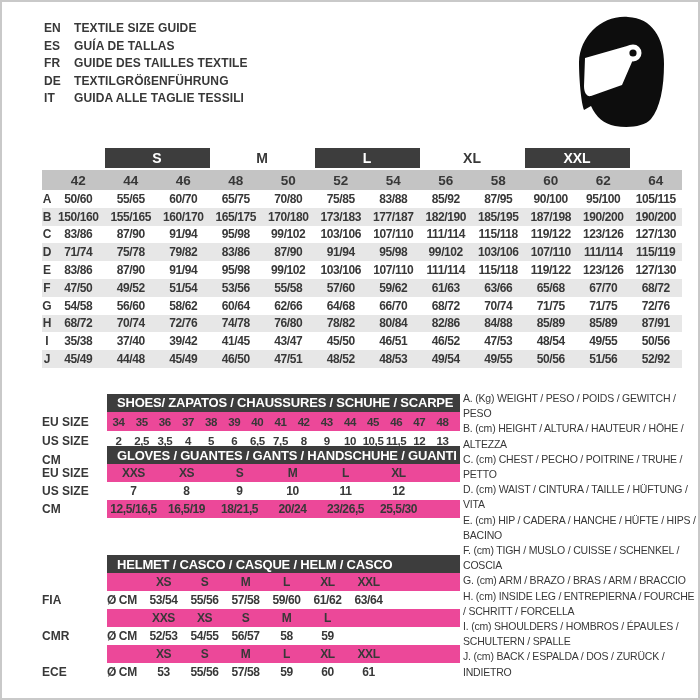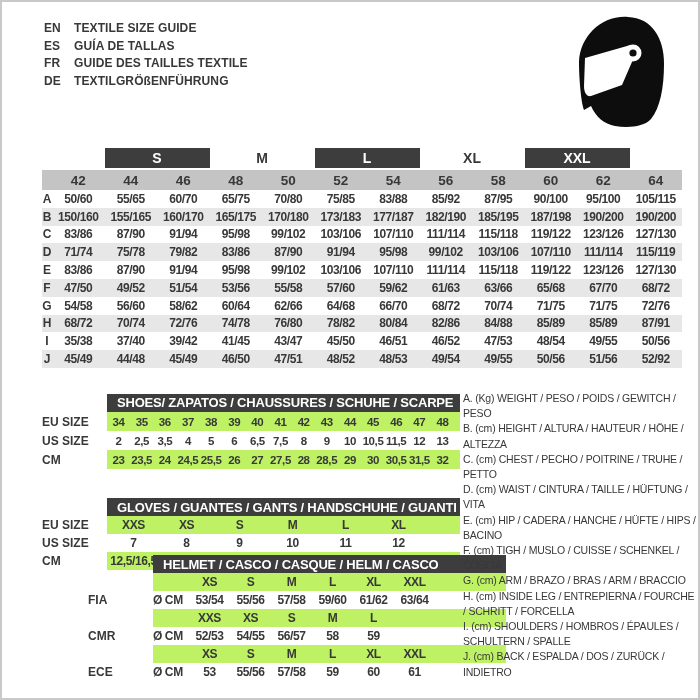--- a/index.html
+++ b/index.html
@@ -31,34 +31,34 @@
   .mrow .cell{font-size:12px;font-weight:bold;text-align:center;letter-spacing:-.4px;white-space:nowrap;}
   .mrow .lbl{letter-spacing:0;}
 
   
   .section{position:absolute;left:40px;width:418px;}
   .sec-row{display:grid;grid-template-columns:65px 1fr;align-items:center;}
   .sec-header{height:18px;background:#3d3d3d;color:#fff;display:flex;align-items:center;
     padding-left:10px;font-size:13px;font-weight:bold;letter-spacing:-.2px;white-space:nowrap;}
   .slabel{font-size:12px;font-weight:bold;white-space:nowrap;}
   .svalues{display:grid;height:100%;align-items:center;}
-  .svalues.shaded{background:#bef264;}
+  .svalues.shaded{background:#ec4899;}
   .scell{font-size:11.5px;font-weight:bold;text-align:center;letter-spacing:-.4px;white-space:nowrap;}
   .shoes-grid{grid-template-columns:repeat(15,1fr);padding-right:6px;}
   .shoes .sec-row{height:19px;}
   .gloves-grid{grid-template-columns:repeat(6,53px) 1fr;}
   .gloves .sec-row{height:18px;}
   .gloves .scell{font-size:12px;}
   .helmet-grid{grid-template-columns:36px repeat(6,41px) 1fr;}
   .helmet .sec-row{height:18px;}
   .helmet .scell{font-size:12px;}
   .scell.unit{text-align:left;}
   .shoes{top:391px;}
-  .gloves{top:496px;}
-  .helmet{top:553px;margin-left:46px;}
+  .gloves{top:444px;}
+  .helmet{top:553px;}
 
   
   .legend{position:absolute;left:461px;top:389px;width:233px;}
   .legend-item{font-size:10.5px;font-weight:normal;line-height:15.2px;letter-spacing:-.2px;}
 </style>
 </head>
 <body>
 
 <div class="page">
 
@@ -71,20 +71,24 @@
       <span class="lang-code">ES</span>
       <span class="lang-label">GUÍA DE TALLAS</span>
     </div>
     <div class="lang-row">
       <span class="lang-code">FR</span>
       <span class="lang-label">GUIDE DES TAILLES TEXTILE</span>
     </div>
     <div class="lang-row">
       <span class="lang-code">DE</span>
       <span class="lang-label">TEXTILGRÖßENFÜHRUNG</span>
+    </div>
+    <div class="lang-row">
+      <span class="lang-code">IT</span>
+      <span class="lang-label">GUIDA ALLE TAGLIE TESSILI</span>
     </div>
   </div>
 
   <div class="helmet-icon">
     <svg width="90" height="112" viewBox="0 0 90 112">
       <path d="M52 1 C76 2 88 22 88 48 C88 72 84 92 75 103 C68 111 52 112 39 110
                C28 108 20 101 15 90 L8 94 C5 86 3 62 3 46 C4 20 26 -1 52 1 Z" fill="#0d0d0d"></path>
       <path d="M9 42 L51 30 C57 28 61 33 59 39 L46 69 L15 80 C11 81 8 77 8 70 Z" fill="#ffffff"></path>
       <circle cx="57" cy="37" r="8.5" fill="#ffffff"></circle>
       <circle cx="57" cy="37" r="3.6" fill="#0d0d0d"></circle>

